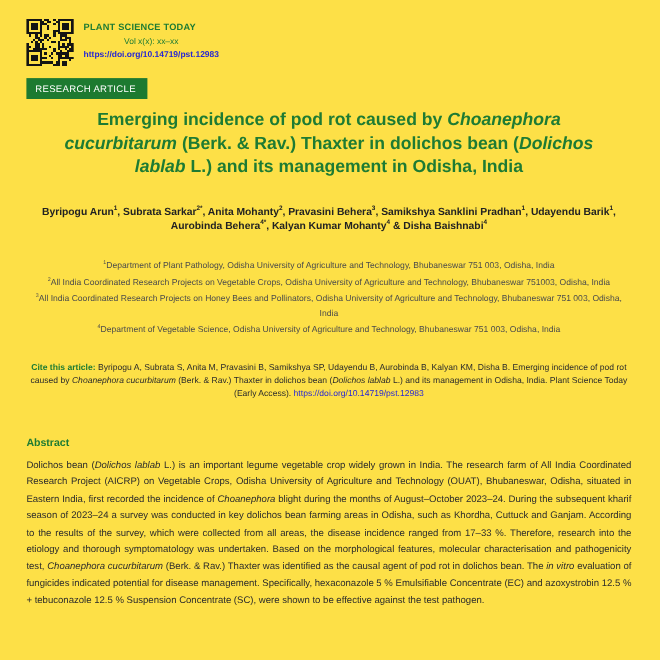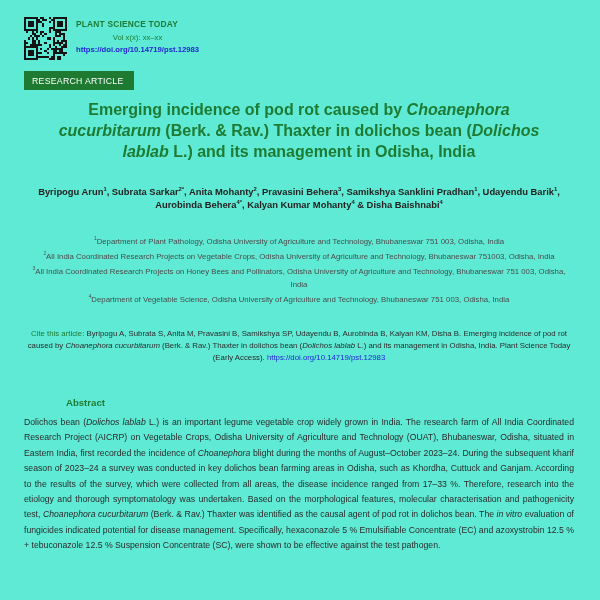--- a/index.html
+++ b/index.html
@@ -1,19 +1,19 @@
 <!DOCTYPE html>
 <html><head>
 <meta charset="utf-8">
 <style>
   * { margin: 0; padding: 0; box-sizing: border-box; }
   body { background: #ffffff; }
   .page {
     width: 600px; height: 600px;
-    background: #5eead4;
+    background: #fde047;
     font-family: "Liberation Sans", sans-serif;
     color: #2b2b2b;
     padding: 17px 26px 0 24px;
     overflow: hidden;
     position: relative;
   }
   
   .hdr { display: flex; justify-content: space-between; align-items: flex-start; }
   .hdr-left { display: flex; gap: 9px; }
   .qr-box { width: 43px; height: 43px; flex: 0 0 auto; }
@@ -42,33 +42,33 @@
     text-align: center; color: #1e7b33;
     font-size: 16px; font-weight: bold; line-height: 21px;
   }
   .authors {
     margin: 23px auto 0; max-width: 552px;
     text-align: center; font-weight: bold;
     font-size: 9.4px; line-height: 13px; color: #222;
   }
   sup { font-size: 62%; line-height: 0; vertical-align: super; }
   .it { font-style: italic; }
-  .bd { font-weight: normal; }
+  .bd { font-weight: bold; }
   .grn { color: #1e7b33; }
   
   .affils { margin: 24px auto 0; max-width: 556px; text-align: center; }
   .affil { font-size: 7.8px; line-height: 13px; color: #4b4b4b; margin-bottom: 2px; }
   
   .corresp { margin-top: 28px; text-align: center; font-size: 7.8px; color: #2b2b2b; }
   .lnk { color: #2525d6; text-decoration: none; }
   .dates { margin-top: 14px; text-align: center; font-size: 7.8px; color: #2b2b2b; }
   .cite { margin: 22px auto 0; max-width: 545px; text-align: center;
           font-size: 7.8px; line-height: 12px; color: #2b2b2b; }
   
-  .abs-head { margin-top: 33px; font-size: 9.6px; font-weight: bold; color: #1e7b33; margin-left: 42px; }
+  .abs-head { margin-top: 33px; font-size: 9.6px; font-weight: bold; color: #1e7b33; }
   .abs-body { margin-top: 7px; font-size: 8.7px; line-height: 15.4px;
               text-align: justify; color: #2b2b2b; }
 </style>
 </head>
 <body>
 
 <div class="page">
 
   
   <div class="hdr">

